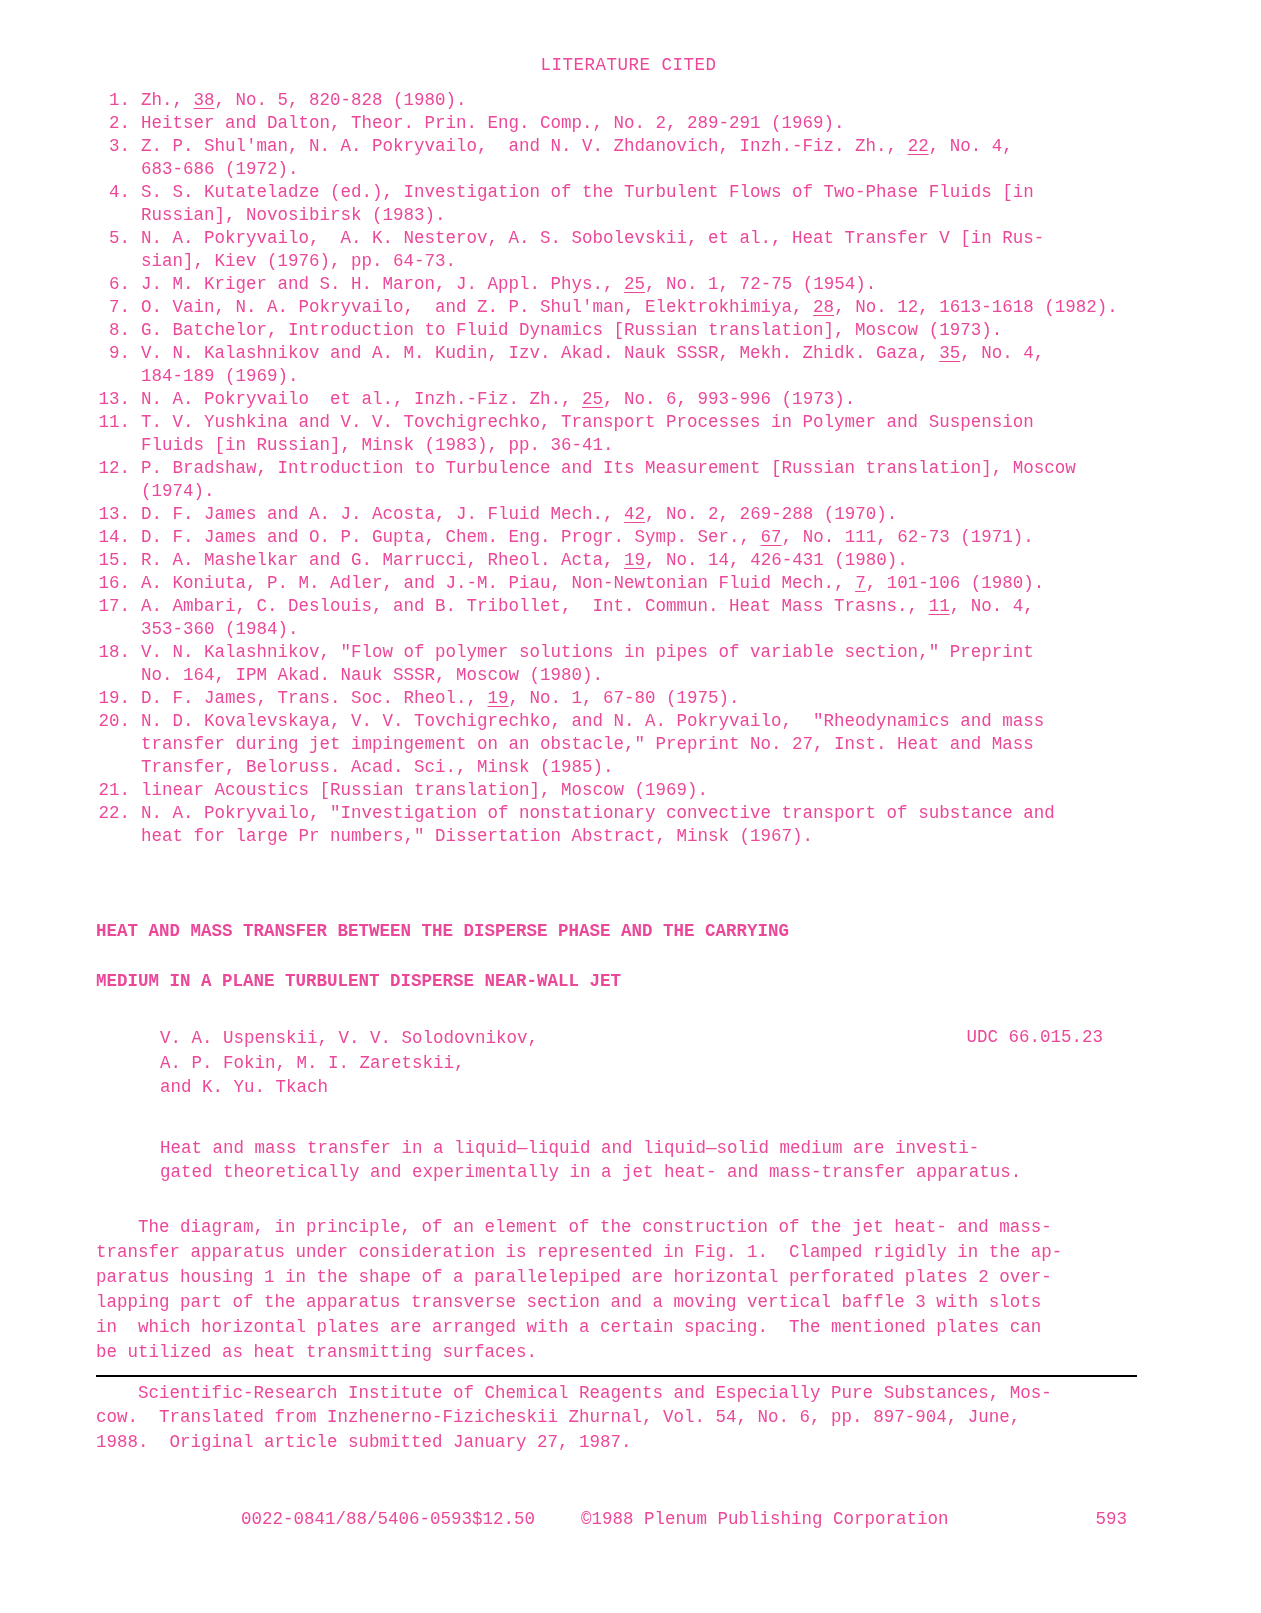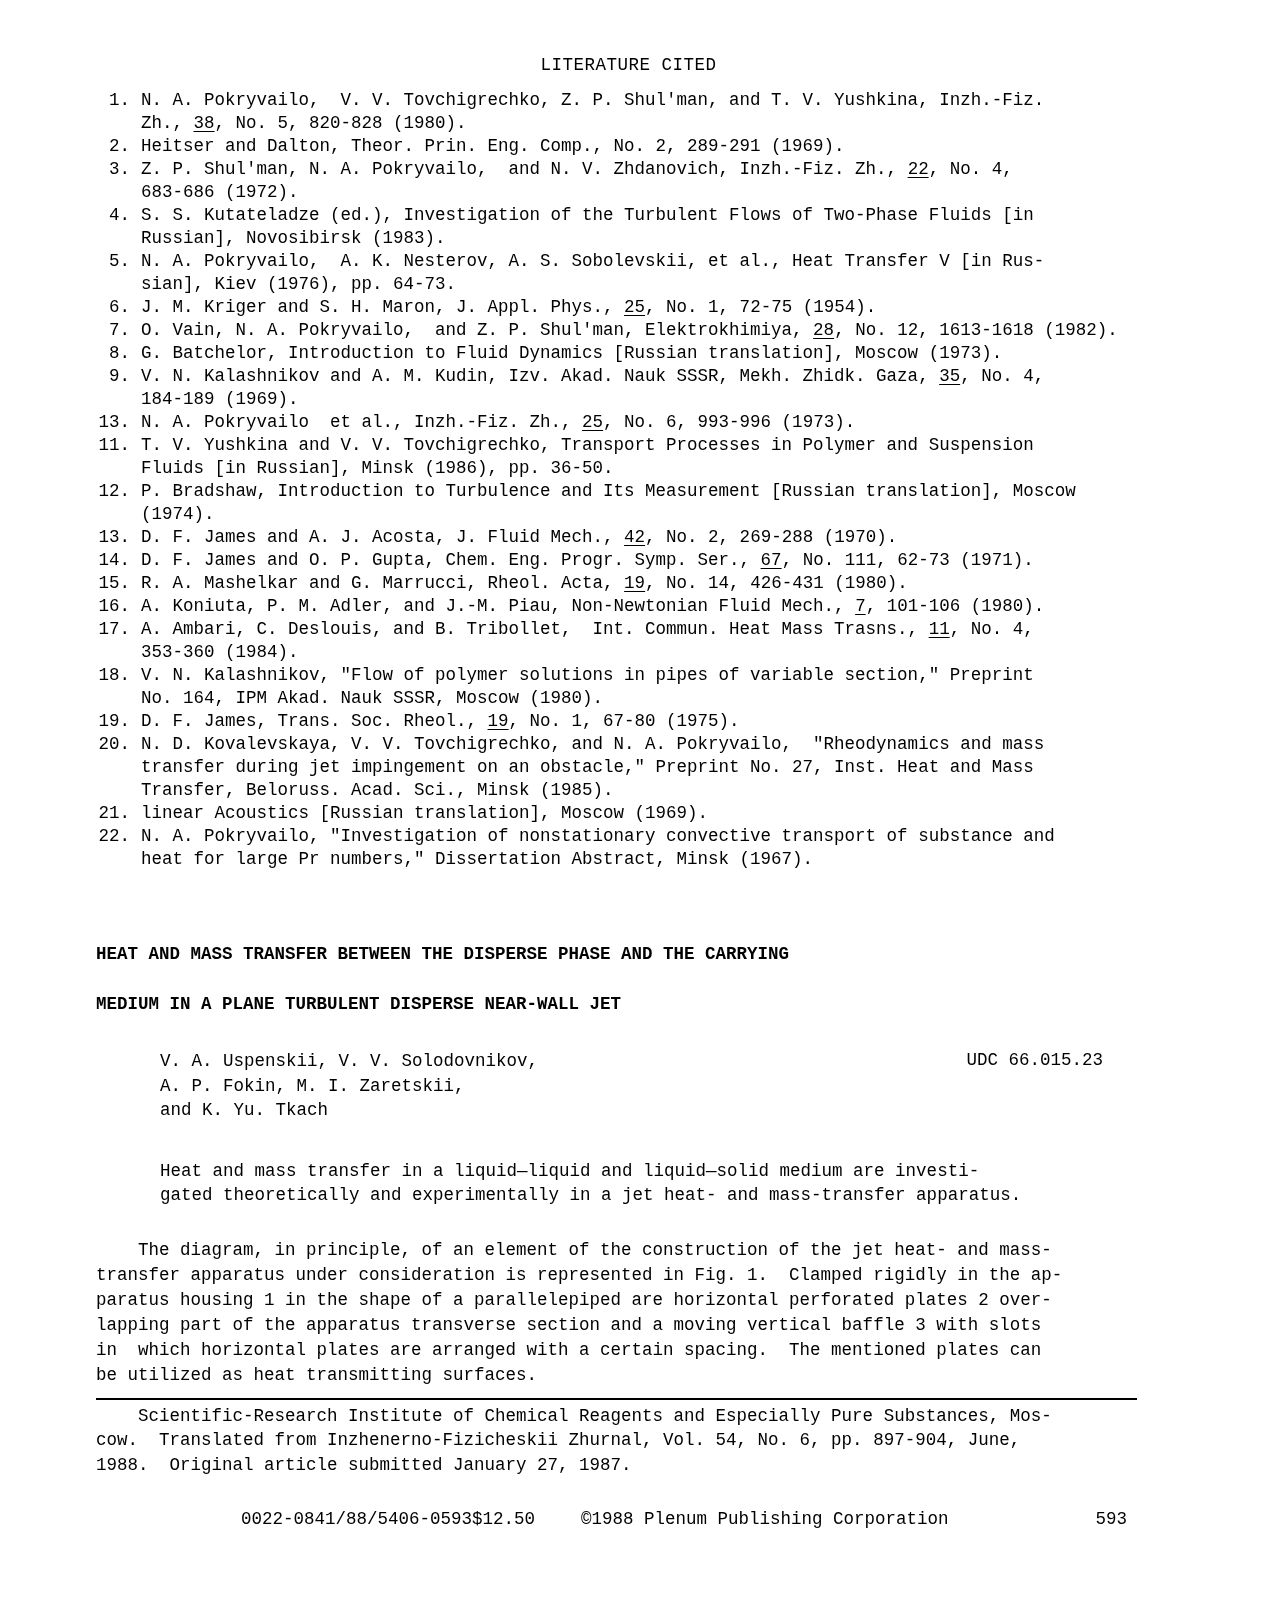--- a/index.html
+++ b/index.html
@@ -1,19 +1,19 @@
 <!DOCTYPE html>
 <html><head>
 <meta charset="utf-8">
 <style>
   html,body{margin:0;padding:0;background:#d9d9d9;}
   .page{
     width:1261px;height:1613px;background:#ffffff;position:relative;
     font-family:"Liberation Mono","DejaVu Sans Mono",monospace;
-    font-size:17.5px;line-height:23px;color:#000000;
+    font-size:17.5px;line-height:23px;color:#ec4899;
     box-sizing:border-box;padding:54px 100px 0 96px;
     margin:0 auto;overflow:hidden;
   }
   .heading{text-align:center;margin:0 0 12px 0;font-weight:normal;font-size:17.5px;letter-spacing:0.5px;}
   .refs{}
   .ref-row{display:flex;align-items:flex-start;}
   .ref-num{flex:0 0 34px;width:34px;text-align:right;white-space:pre;}
   .ref-text{margin-left:11px;flex:1 1 auto;min-width:0;}
   .ref-text > div{white-space:pre;}
   .u{text-decoration:underline;text-underline-offset:3px;}
@@ -34,21 +34,20 @@
 <body>
 
 <div class="page">
 
   <h1 class="heading">LITERATURE CITED</h1>
 
   <div class="refs">
       <div class="ref-row">
         <div class="ref-num">1.</div>
         <div class="ref-text">
-          <div>N. A. Pokryvailo,  V. V. Tovchigrechko, Z. P. Shul'man, and T. V. Yushkina, Inzh.-Fiz.</div>
           <div>Zh., <span class="u">38</span>, No. 5, 820-828 (1980).</div>
         </div>
       </div>
       <div class="ref-row">
         <div class="ref-num">2.</div>
         <div class="ref-text">
           <div>Heitser and Dalton, Theor. Prin. Eng. Comp., No. 2, 289-291 (1969).</div>
         </div>
       </div>
       <div class="ref-row">
@@ -100,21 +99,21 @@
       <div class="ref-row">
         <div class="ref-num">13.</div>
         <div class="ref-text">
           <div>N. A. Pokryvailo  et al., Inzh.-Fiz. Zh., <span class="u">25</span>, No. 6, 993-996 (1973).</div>
         </div>
       </div>
       <div class="ref-row">
         <div class="ref-num">11.</div>
         <div class="ref-text">
           <div>T. V. Yushkina and V. V. Tovchigrechko, Transport Processes in Polymer and Suspension</div>
-          <div>Fluids [in Russian], Minsk (1986), pp. 36-50.</div>
+          <div>Fluids [in Russian], Minsk (1983), pp. 36-41.</div>
         </div>
       </div>
       <div class="ref-row">
         <div class="ref-num">12.</div>
         <div class="ref-text">
           <div>P. Bradshaw, Introduction to Turbulence and Its Measurement [Russian translation], Moscow</div>
           <div>(1974).</div>
         </div>
       </div>
       <div class="ref-row">

